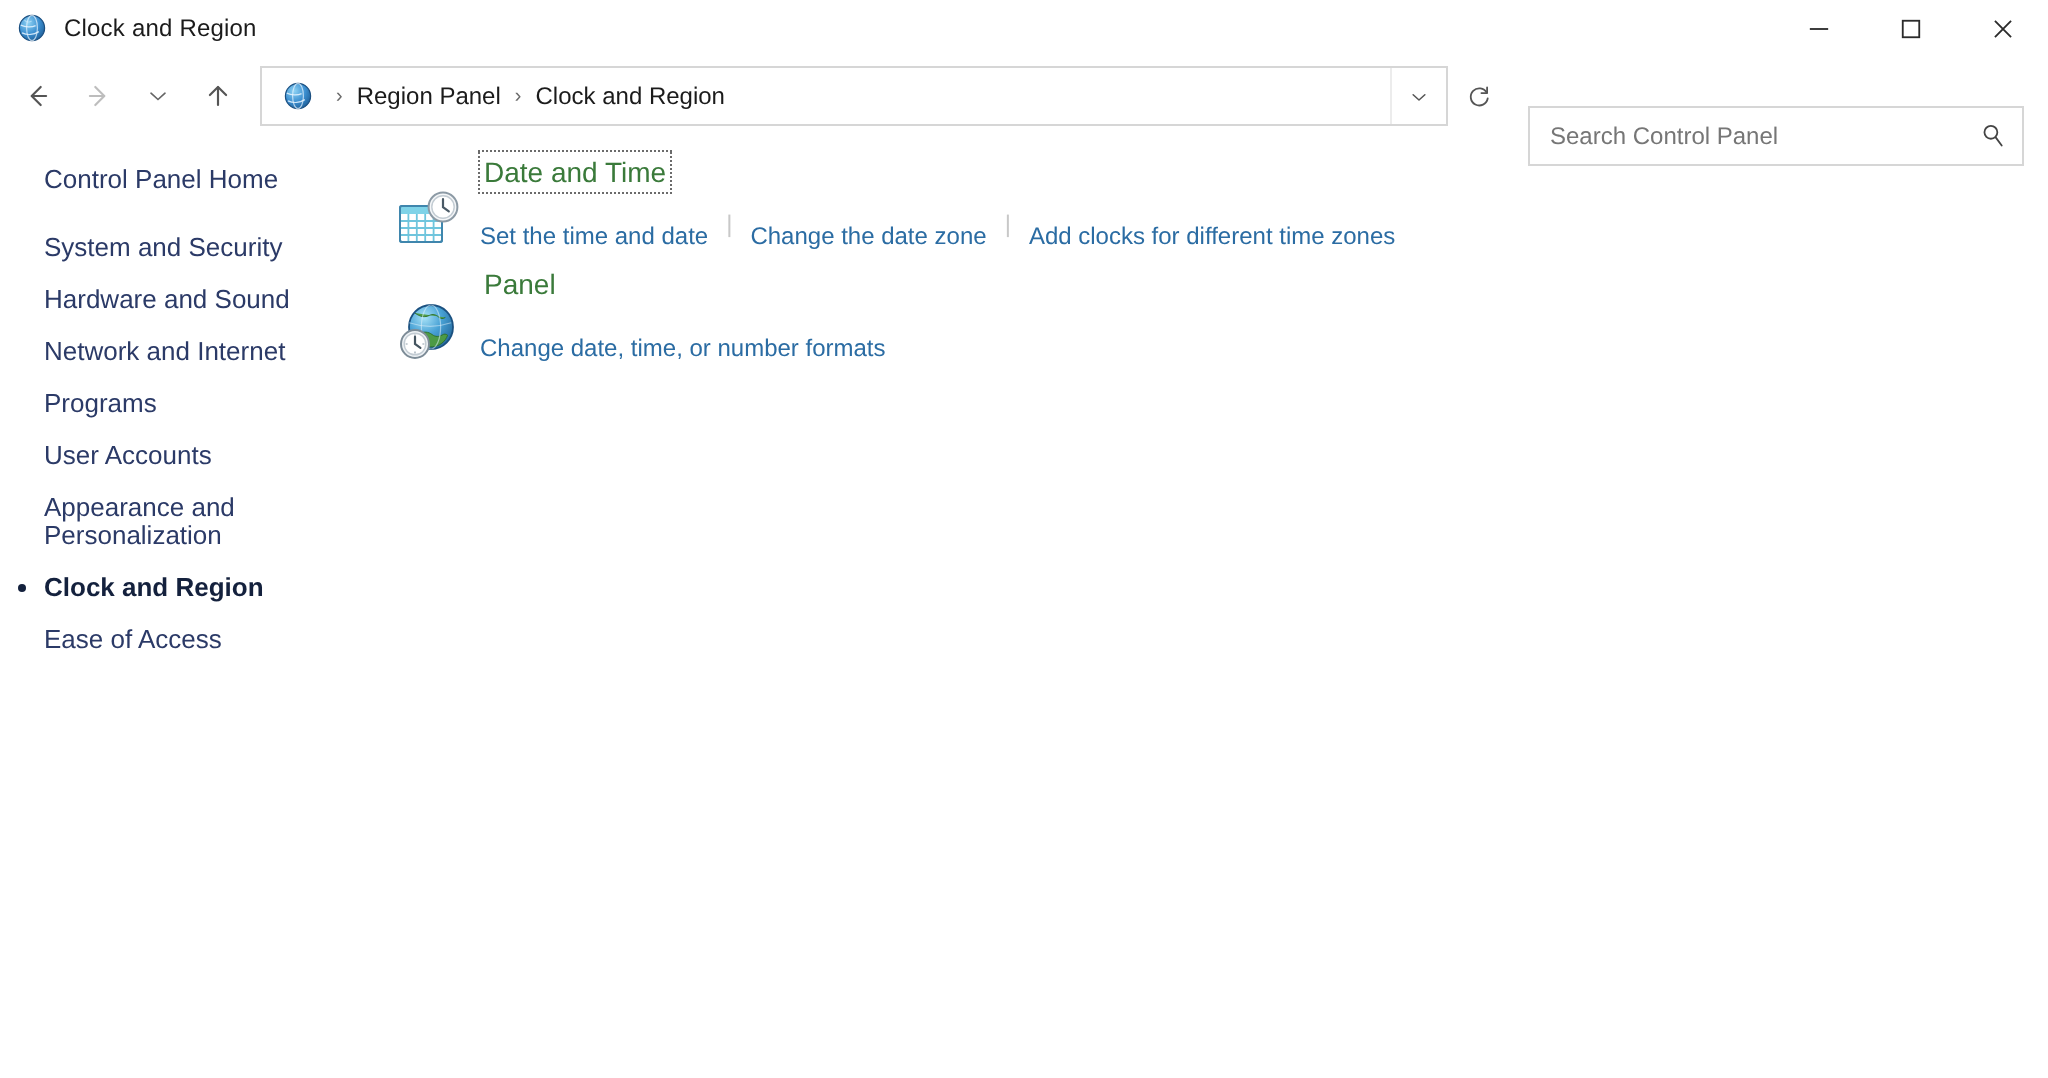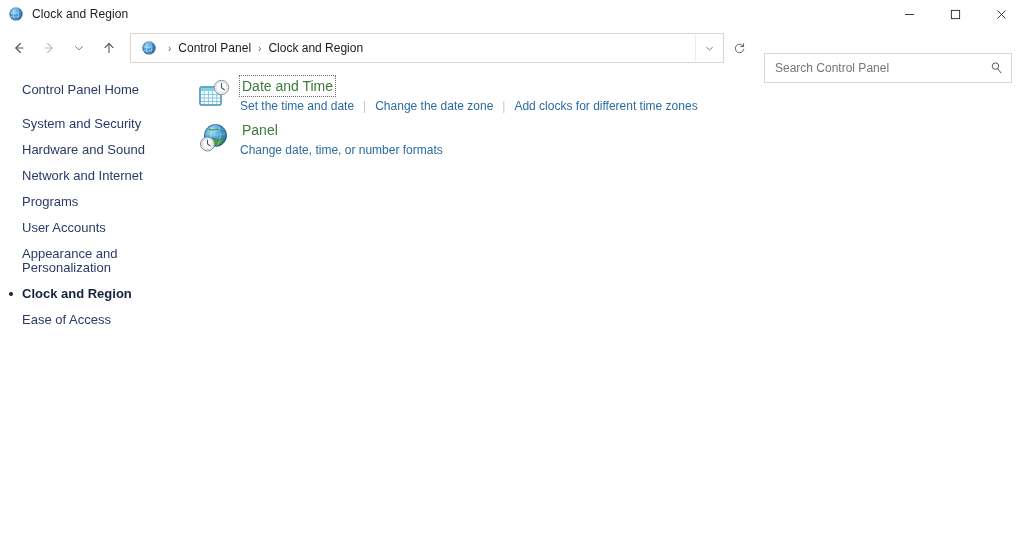--- a/index.html
+++ b/index.html
@@ -156,21 +156,21 @@
     background: #14213d;
   }
 
   .content {
     flex: 1 1 auto;
     padding-top: 8px;
     padding-left: 8px;
   }
   .cat {
     display: flex;
-    align-items: flex-start;
+    align-items: flex-end;
     margin-bottom: 6px;
   }
   .cat-icon {
     width: 32px; height: 32px;
     flex: 0 0 32px;
     margin-right: 10px;
     margin-top: 2px;
   }
   .cat-body { padding-top: 0px; }
   .cat-title {
@@ -187,20 +187,21 @@
   .cat-tasks {
     margin-top: 2px;
     display: flex; align-items: center;
     flex-wrap: wrap;
   }
   .task-link {
     font-size: 12px;
     color: #2b6ca3;
     line-height: 16px;
     white-space: nowrap;
+    margin-top: 12px;
   }
   .task-sep {
     color: #c8c8c8;
     font-size: 12px;
     padding: 0 9px;
     user-select: none;
   }
 </style>
 </head>
 <body>
@@ -282,21 +283,21 @@
           </radialGradient>
         </defs>
         <circle cx="8" cy="8" r="6.3" fill="url(#ag)" stroke="#1b4f80" stroke-width="0.6"></circle>
         <path d="M2.4 6.6c2.2 1 5.4 1.2 7.4 0.2M3 10.4c2.6 1.2 6 1 8.4-0.6" stroke="#e8f5ff" stroke-width="0.7" fill="none" opacity="0.85"></path>
         <ellipse cx="8" cy="8" rx="2.7" ry="6.3" fill="none" stroke="#e8f5ff" stroke-width="0.6" opacity="0.7"></ellipse>
       </svg>
     </span>
 
     <div class="crumbs">
       <span class="crumb-sep">›</span>
-      <span class="crumb">Control Panel</span>
+      <span class="crumb">Region Panel</span>
       <span class="crumb-sep">›</span>
       <span class="crumb">Clock and Region</span>
     </div>
 
     <div class="addr-chevron">
       <svg viewBox="0 0 20 20" width="13" height="13">
         <path d="M5.5 8.3l4.5 4 4.5-4" fill="none" stroke="#555" stroke-width="1.2" stroke-linecap="round" stroke-linejoin="round"></path>
       </svg>
     </div>
   </div>

